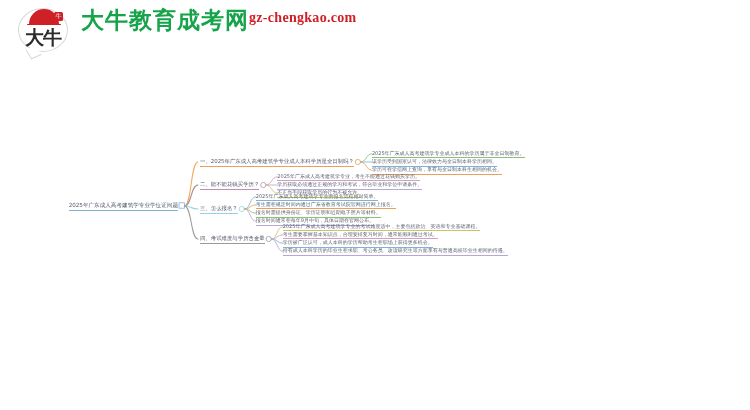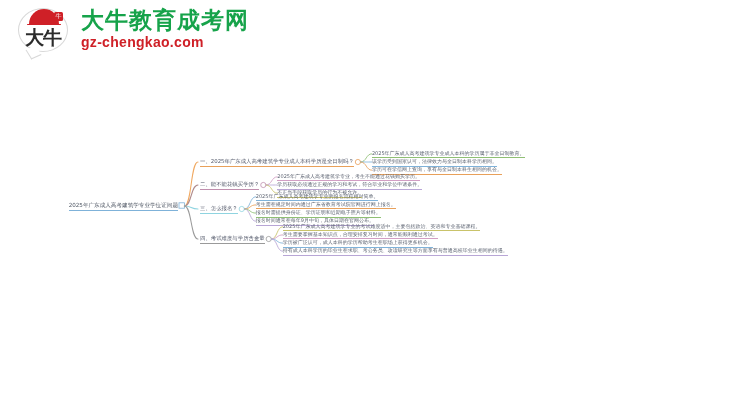--- a/index.html
+++ b/index.html
@@ -44,30 +44,30 @@
     background:#cf2027;border-radius:1.5px;
     color:#fff;font-size:6px;line-height:9px;text-align:center;
   }
   #logo-mark .cn{
     position:absolute;left:0;top:14px;width:50px;height:30px;
     text-align:center;line-height:30px;
     font-size:19px;font-weight:bold;color:#2b2b2b;
     letter-spacing:-1px;
     font-family:"DejaVu Sans","Liberation Sans",sans-serif;
   }
-  #logo-text{display:flex;flex-direction:column;justify-content:center;}
+  #logo-text{display:flex;flex-direction:row;justify-content:center;}
   #logo-title{
     font-size:23px;font-weight:bold;color:#16a34a;
     letter-spacing:1px;line-height:25px;
     font-family:"DejaVu Sans","Liberation Sans",sans-serif;
   }
   #logo-sub{
     font-size:14px;font-weight:bold;color:#cf2027;
     letter-spacing:0.3px;line-height:17px;margin-top:1px;
-    font-family:Liberation Sans, sans-serif;
+    font-family:Liberation Serif, serif;
   }
 
   
   #mindmap{
     position:absolute;left:0;top:130px;width:750px;height:160px;
   }
   #mindmap svg{position:absolute;left:0;top:0;}
 
   .node{
     position:absolute;

